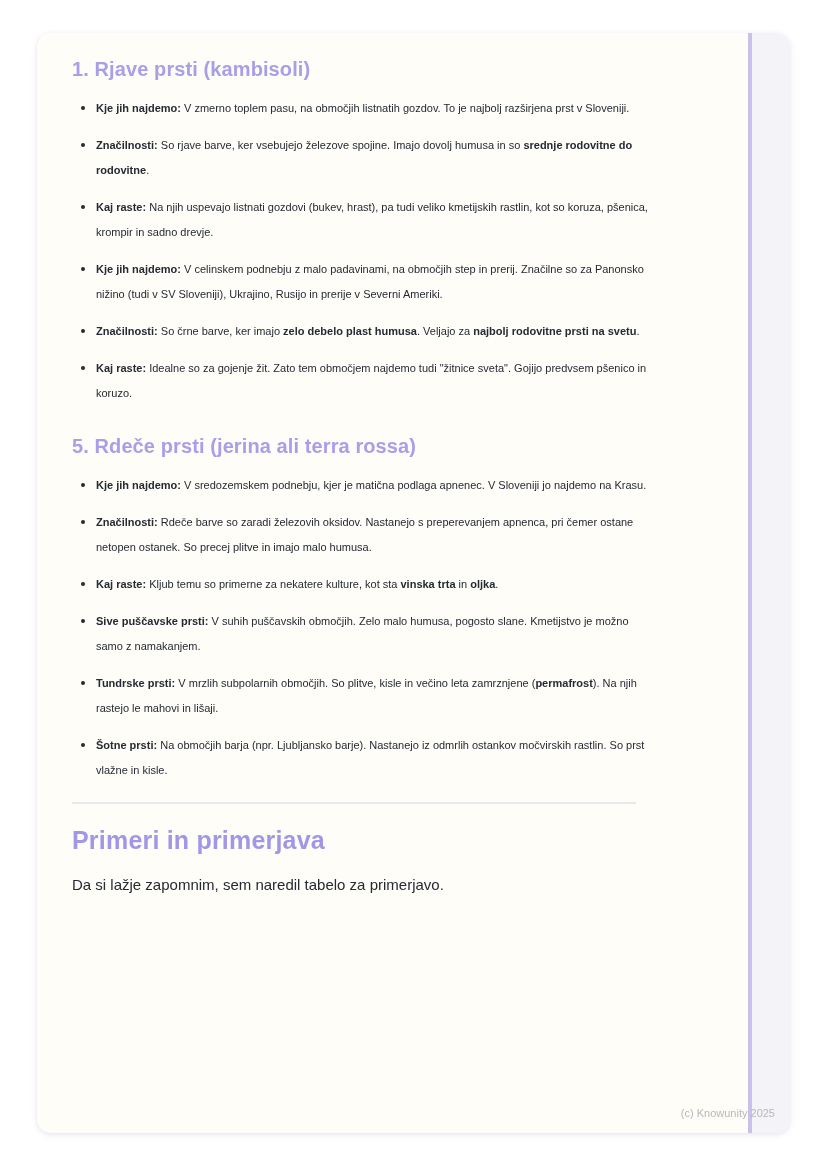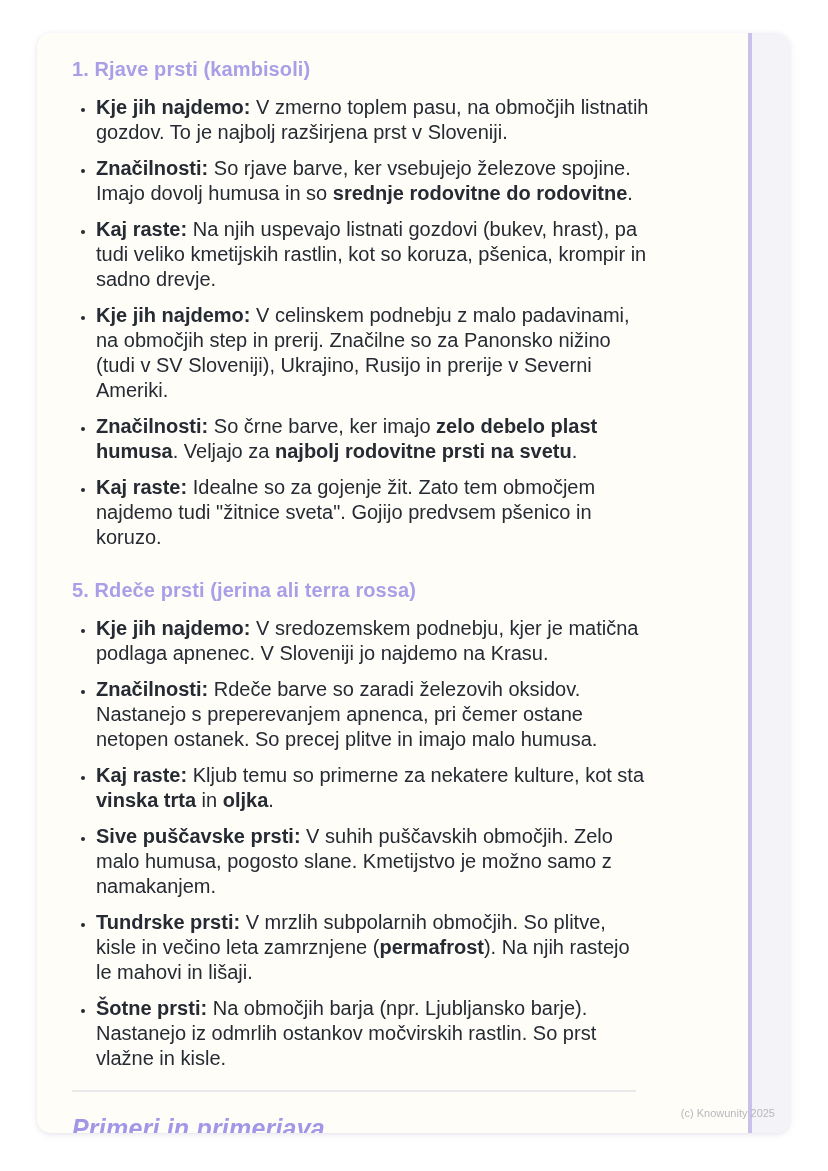--- a/index.html
+++ b/index.html
@@ -42,42 +42,41 @@
     margin: 27px 0 13px 0;
     letter-spacing: 0.1px;
   }
   section:first-child h2.section-title { margin-top: 15px; }
   ul.bullets {
     margin: 0;
     padding: 0 0 0 24px;
     list-style: disc outside;
   }
   ul.bullets li {
-    font-size: 20px;
+    font-size: 11px;
     line-height: 25px;
     margin-bottom: 11px;
     color: var(--body-text, #252a33);
   }
   ul.bullets li::marker { font-size: 13px; }
   ul.bullets li b { font-weight: 700; }
   hr.divider {
     border: none;
     height: 2px;
     background: var(--divider, #e9e9ec);
     width: 564px;
     margin: 19px 0 20px 0;
   }
   h1.big-heading {
     font-size: 25px;
     line-height: 32px;
     font-weight: 700;
     color: var(--big-heading, #a197e6);
     margin: 0 0 16px 0;
     letter-spacing: 0.2px;
-    font-style: italic;
   }
   p.lead {
     font-size: 15px;
     line-height: 25px;
     margin: 0;
     color: var(--body-text, #252a33);
   }
   .watermark {
     position: absolute;
     right: 15px; bottom: 14px;

